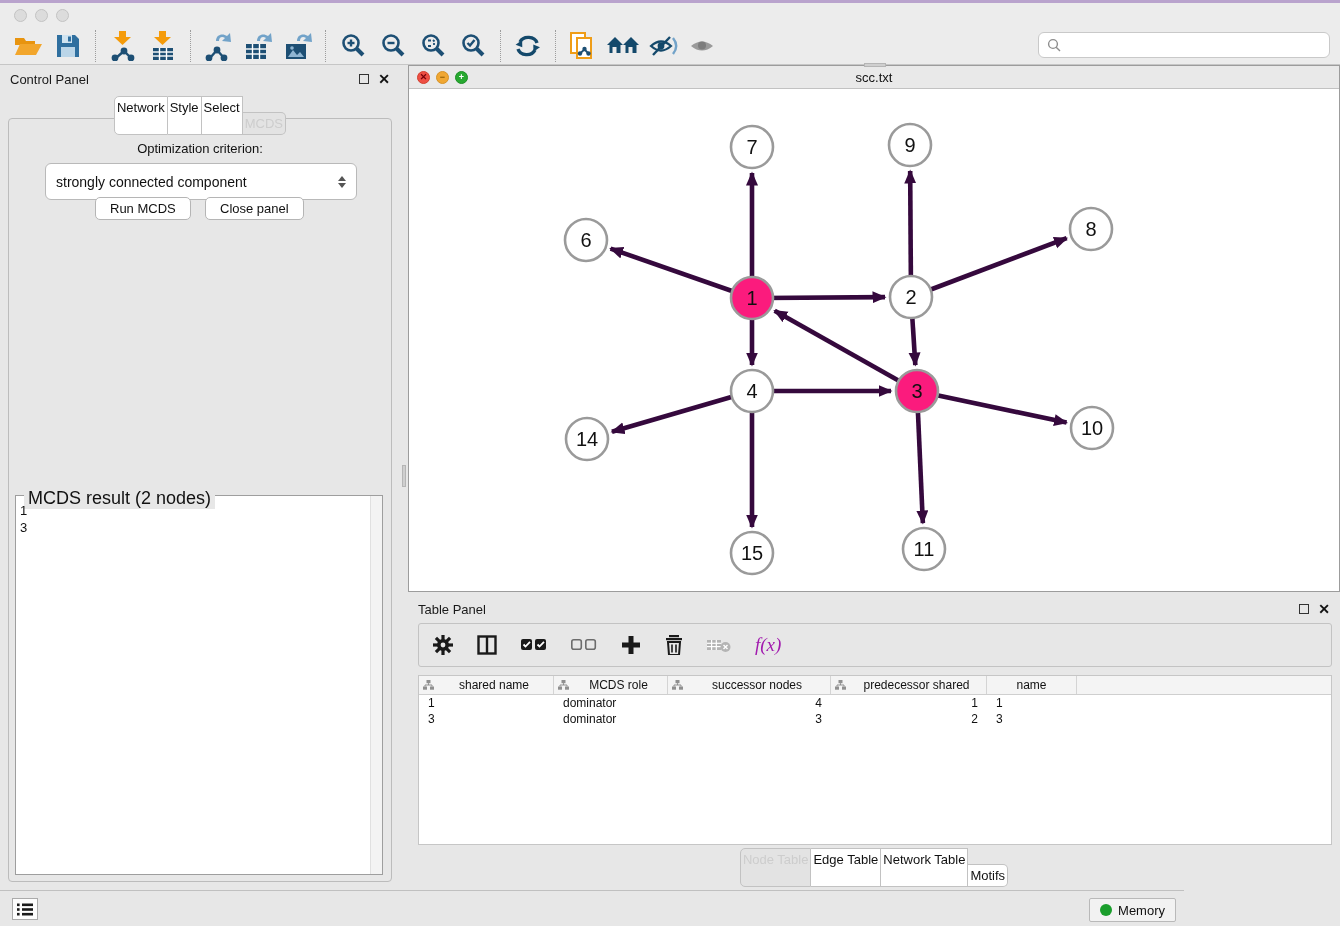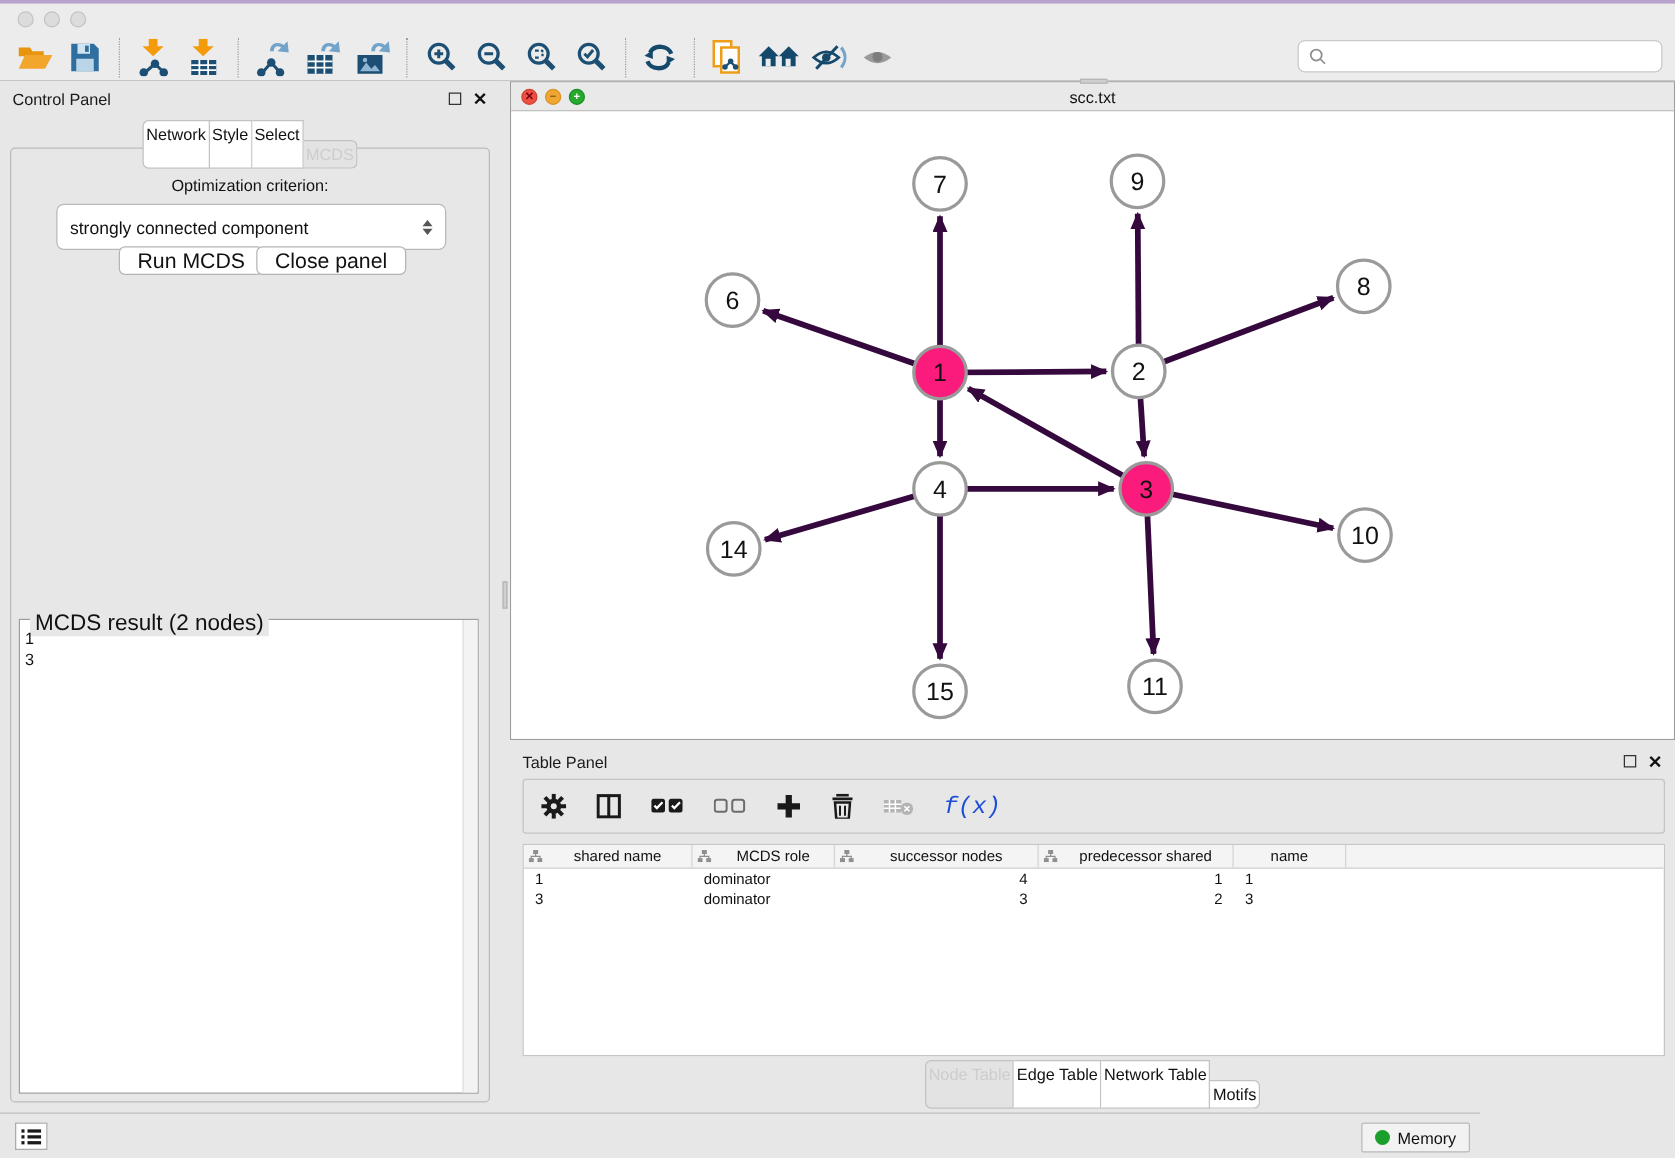--- a/index.html
+++ b/index.html
@@ -34,21 +34,21 @@
   .seg:last-child { border-radius:0 5px 5px 0;margin-top:16px; }
   .seg.selected { background:#e3e3e3; color:#cdcdcd; }
   #cp-tabs { position:absolute; left:0; top:31px; width:100%; display:flex; justify-content:center; z-index:2; }
 
   #cp-box { position:absolute; left:8px; top:53px; right:8px; bottom:8px; border:1px solid #bcbcbc; border-radius:4px; background:#e7e7e7; }
   #criterion-label { position:absolute; left:0; top:22px; width:100%; text-align:center; font-size:13px; }
   #criterion-select { position:absolute; left:36px; top:44px; width:312px; height:37px; background:#fff; border:1px solid #b9b9b9; border-radius:6px; display:flex; align-items:center; padding:0 10px; font-size:14px; }
   .spin-arrows { margin-left:auto; display:flex; flex-direction:column; align-items:center; gap:2px; }
   .spin-arrows .up { width:0; height:0; border-left:4px solid transparent; border-right:4px solid transparent; border-bottom:5px solid #555; }
   .spin-arrows .down { width:0; height:0; border-left:4px solid transparent; border-right:4px solid transparent; border-top:5px solid #555; }
-  .mac-btn { position:absolute; top:78px; height:23px; background:#fff; border:1px solid #b5b5b5; border-radius:5px; font-size:17px; padding:0 14px; font-family:"Liberation Sans",sans-serif; color:#111; }
+  .mac-btn { position:absolute; top:78px; height:23px; background:#fff; border:1px solid #b5b5b5; border-radius:5px; font-size:13px; padding:0 14px; font-family:"Liberation Sans",sans-serif; color:#111; }
   #run-btn { left:86px; }
   #close-btn { left:196px; }
 
   #result-box { position:absolute; left:6px; top:376px; right:8px; bottom:6px; border:1px solid #9e9e9e; background:#fff; }
   #result-legend { position:absolute; left:8px; top:-8px; background:#e7e7e7; padding:0 4px; font-size:18px; }
   #result-lines { position:absolute; left:4px; top:6px; right:14px; bottom:2px; font-size:13px; line-height:17px; overflow:hidden; }
   #result-scrollbar { position:absolute; right:0; top:0; width:12px; bottom:0; background:#f3f3f3; border-left:1px solid #e0e0e0; }
 
   
   #v-splitter { position:absolute; left:401px; top:65px; width:7px; height:527px; background:#e7e7e7; }
@@ -63,21 +63,21 @@
   .tl-red { background:#ee4f44; border:1px solid #d3402f; color:#75000a; }
   .tl-yellow { background:#f0a732; border:1px solid #d69327; color:#8a5a00; }
   .tl-green { background:#27a930; border:1px solid #1d8f26; color:#fff; }
   #nw-title { position:absolute; left:0; right:0; text-align:center; font-size:13px; color:#111; }
   #graph-canvas { width:930px; height:502px; background:#fff; }
 
   
   #table-panel { position:absolute; left:408px; top:595px; width:932px; height:295px; background:#e7e7e7; }
   #tp-toolbar { position:absolute; left:10px; top:28px; right:8px; height:44px; border:1px solid #c3c3c3; border-radius:3px; display:flex; align-items:center; padding:0 14px; gap:24px; }
   .tp-icon { display:flex; align-items:center; justify-content:center; }
-  #fx-icon { font-family:Liberation Mono, monospace; font-style:italic; font-size:19px; color:#1d4ed8; }
+  #fx-icon { font-family:Liberation Serif, serif; font-style:italic; font-size:19px; color:#a21caf; }
 
   #data-table { position:absolute; left:10px; top:80px; right:8px; height:170px; background:#fff; border:1px solid #c6c6c6; overflow:hidden; }
   #table-head { display:flex; height:19px; background:#f4f4f4; border-bottom:1px solid #cfcfcf; }
   .th { display:flex; align-items:center; border-right:1px solid #d4d4d4; font-size:12px; padding:0 4px; position:relative; }
   .th .th-label { flex:1; text-align:center; }
   .tr { display:flex; height:16px; align-items:center; }
   .td { font-size:12px; padding:0 9px; overflow:hidden; white-space:nowrap; }
 
   #tp-tabs { position:absolute; left:0; bottom:3px; width:100%; display:flex; justify-content:center; }
 

